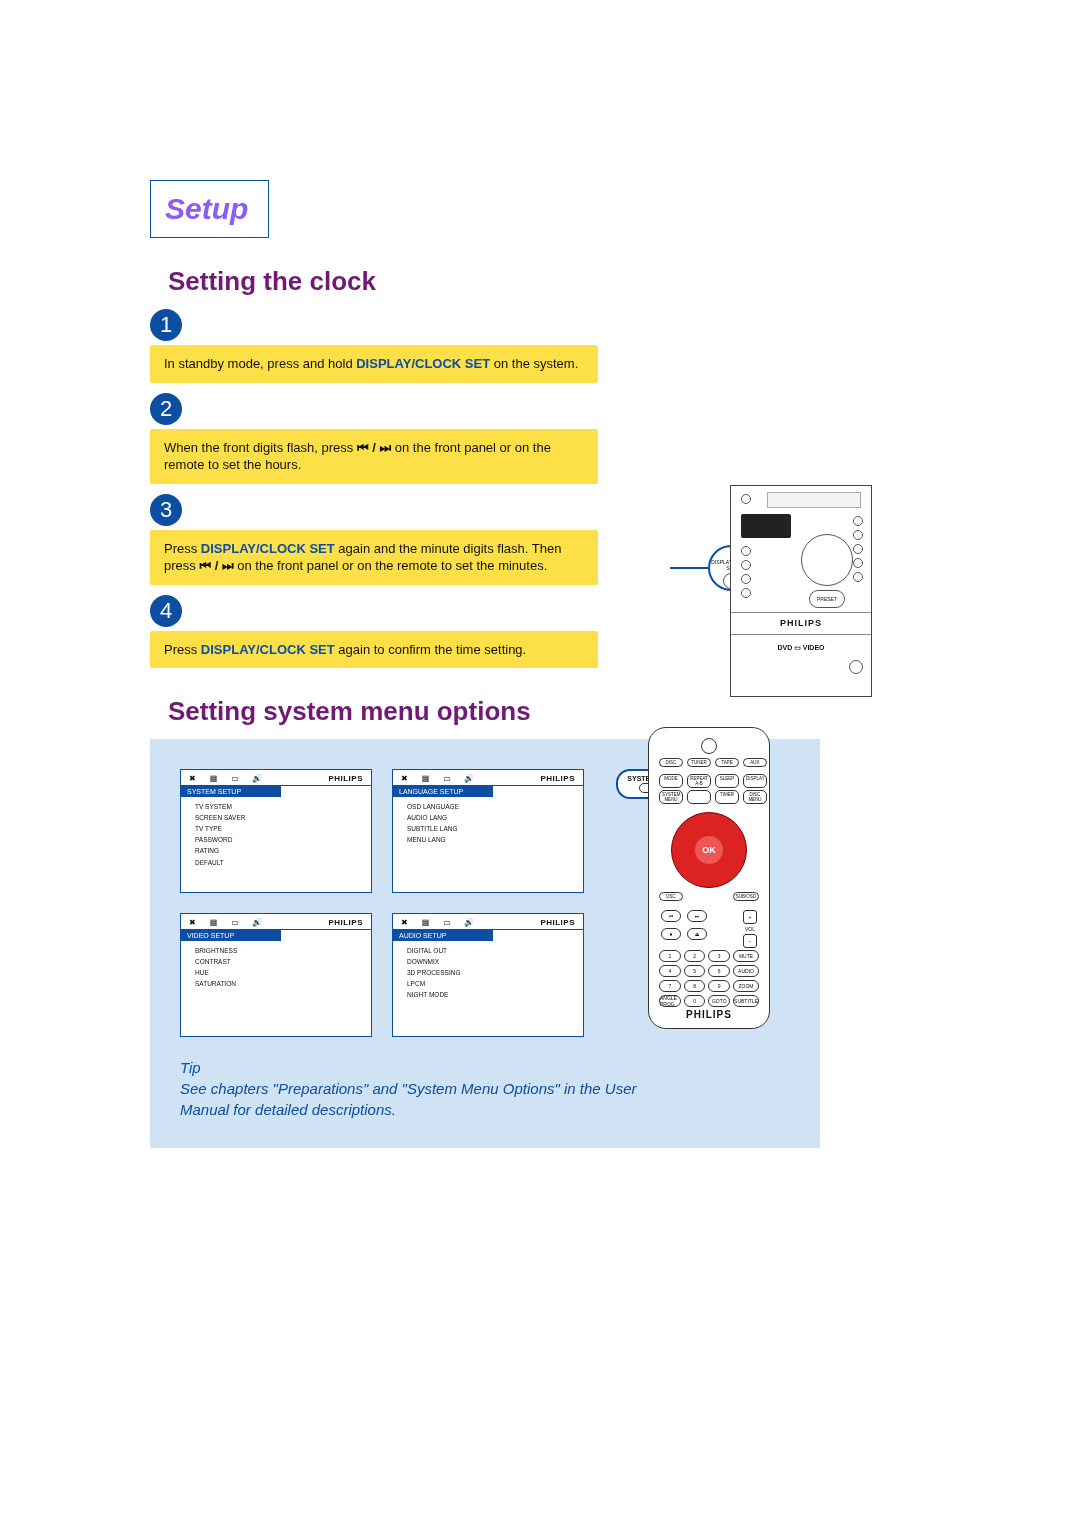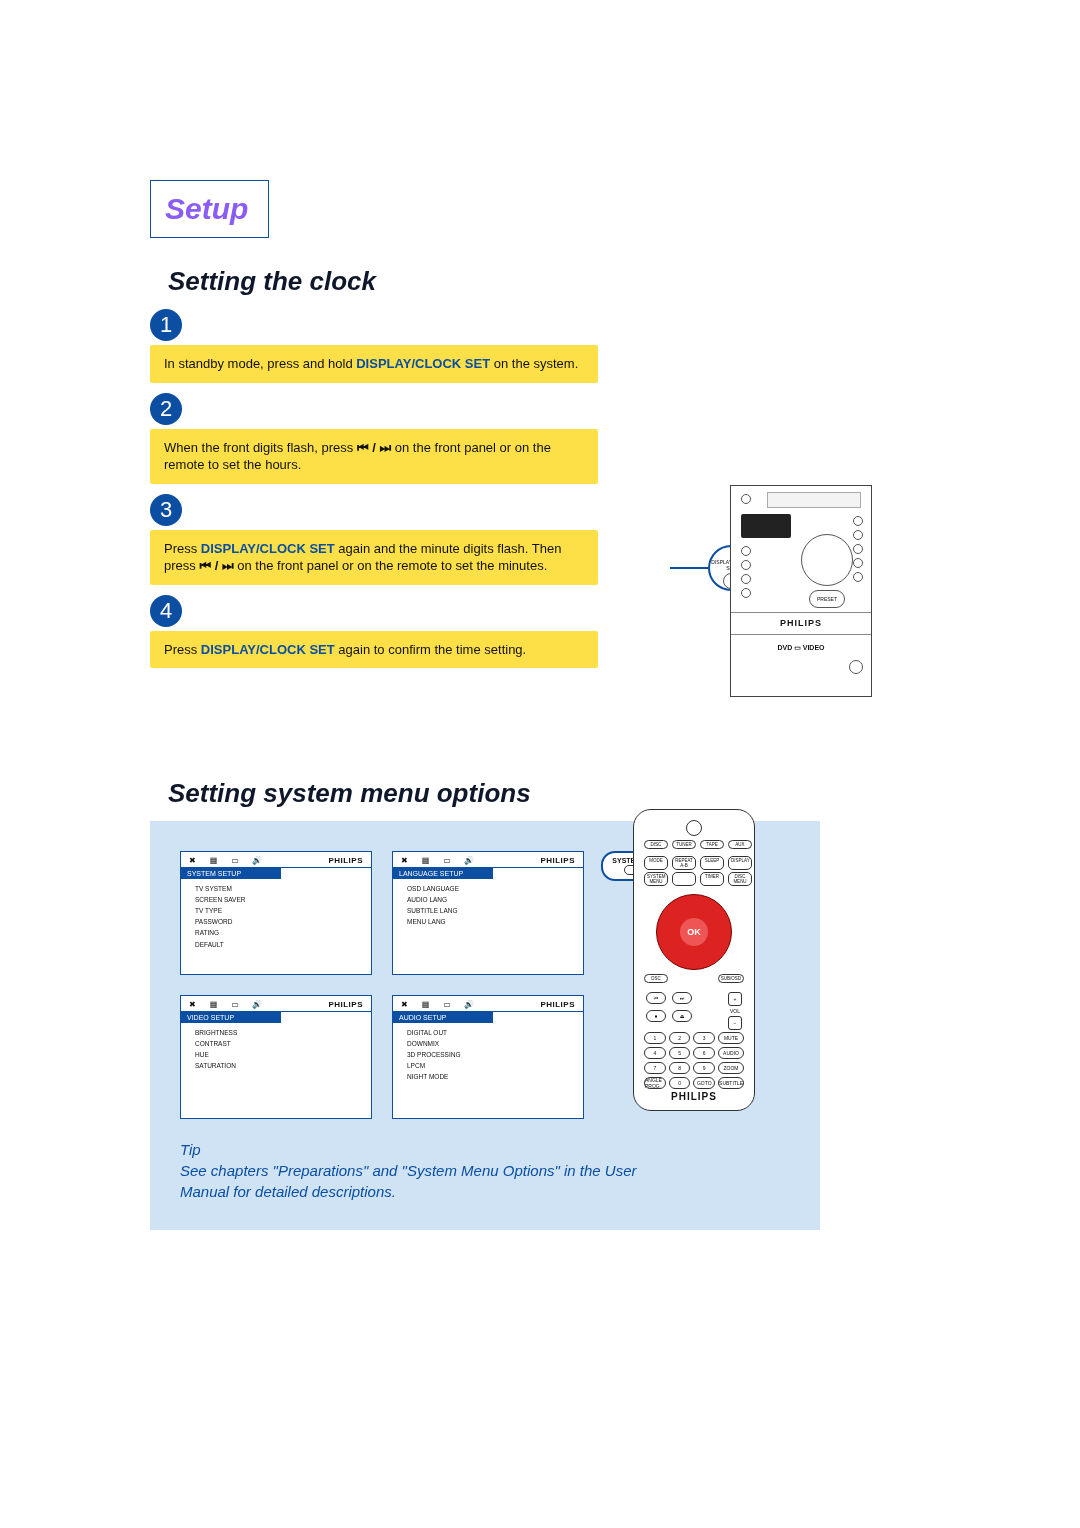--- a/index.html
+++ b/index.html
@@ -37,22 +37,21 @@
   .step-header .setup {
     color: #8b5cf6;
     font-style: italic;
     font-size: 30px;
     font-weight: 600;
     padding: 6px 20px 6px 14px;
     display: flex;
     align-items: center;
   }
   .section-title {
-    color: #0f172a;
-    font-style: italic;
+    color: #701a75;
     font-weight: 700;
     font-size: 26px;
     margin: 28px 0 12px 18px;
   }
   .steps-block {
     position: relative;
     width: 620px;
   }
   .num-circle {
     width: 32px; height: 32px;
@@ -138,21 +137,21 @@
   .callout-line {
     position: absolute;
     left: -60px; top: 82px;
     width: 40px; height: 2px;
     background: #0b4ea2;
   }
 
   
   .menu-panel {
     position: relative;
-    margin-top: 110px;
+    margin-top: 28px;
   }
   .blue-panel {
     background: #cfe3f5;
     padding: 30px 30px 28px 30px;
     width: 610px;
     position: relative;
   }
   .menu-grid {
     display: grid;
     grid-template-columns: 190px 190px;
@@ -196,21 +195,21 @@
     font-style: italic;
     font-size: 15px;
     line-height: 1.4;
     width: 500px;
   }
   .tip-block .tip-head { font-weight: 400; font-style: italic; }
 
   
   .remote-wrap {
     position: absolute;
-    left: 455px;
+    left: 470px;
     top: -12px;
     width: 150px;
     height: 310px;
   }
   .remote {
     width: 120px;
     height: 300px;
     border: 1px solid #333;
     border-radius: 18px;
     background: #fff;

